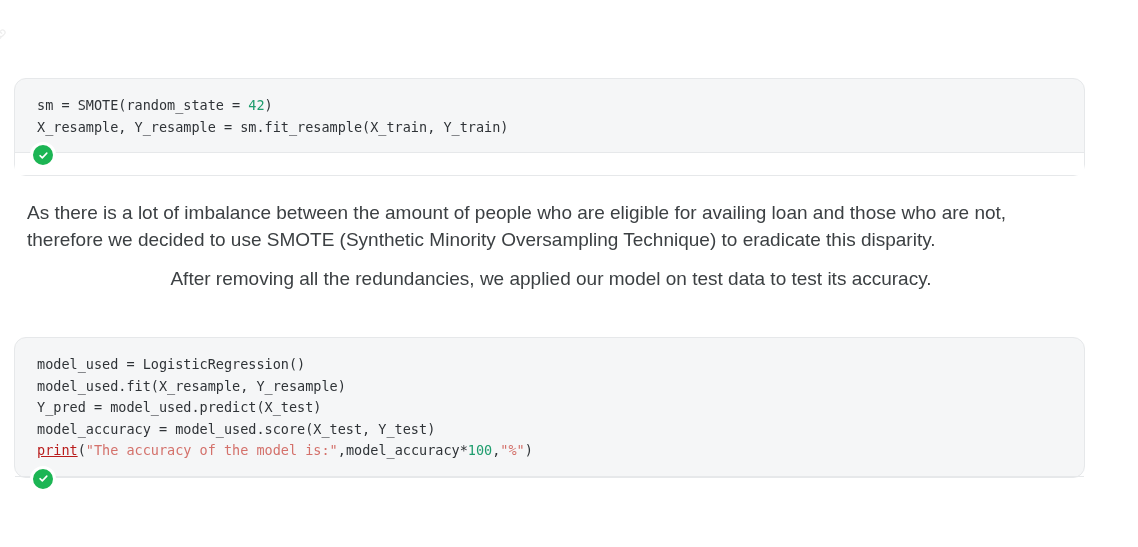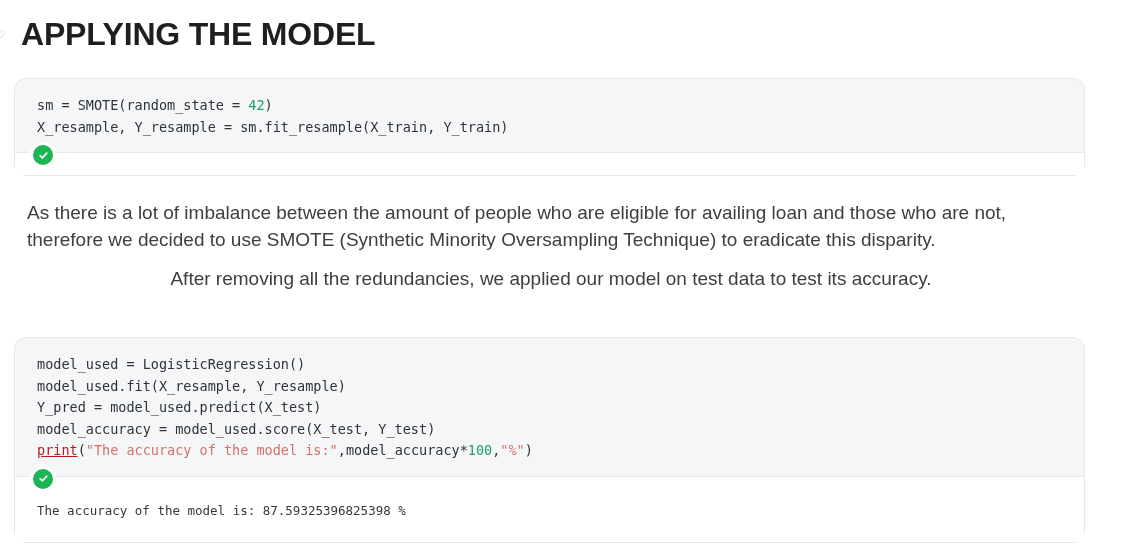--- a/index.html
+++ b/index.html
@@ -123,21 +123,20 @@
 
 <div class="page">
 
   <div class="heading-row">
     <span class="anchor-icon">
       <svg width="13" height="13" viewBox="0 0 16 16" aria-hidden="true">
         <path d="M6.5 9.5a3 3 0 0 0 4.24 0l2-2a3 3 0 0 0-4.24-4.24l-1 1" stroke="#555" stroke-width="1.6" fill="none" stroke-linecap="round"></path>
         <path d="M9.5 6.5a3 3 0 0 0-4.24 0l-2 2a3 3 0 0 0 4.24 4.24l1-1" stroke="#555" stroke-width="1.6" fill="none" stroke-linecap="round"></path>
       </svg>
     </span>
-    <h1 class="page-title">APPLYING THE MODEL</h1>
   </div>
 
   <div class="cell" id="cell-0" style="top:78px;">
     <div class="cell-code" id="cell-0-code"><div><span>sm = SMOTE(random_state = </span><span class="t-num">42</span><span>)</span></div><div><span>X_resample, Y_resample = sm.fit_resample(X_train, Y_train)</span></div></div>
     <div class="cell-divider">
       <span class="status-badge">
         <svg width="11" height="11" viewBox="0 0 12 12" aria-hidden="true">
           <path d="M2.2 6.2 L4.7 8.6 L9.6 3.4" stroke="#ffffff" stroke-width="1.7" fill="none" stroke-linecap="round" stroke-linejoin="round"></path>
         </svg>
       </span>
@@ -151,16 +150,15 @@
 
   <div class="cell" id="cell-1" style="top:337px;">
     <div class="cell-code" id="cell-1-code"><div><span>model_used = LogisticRegression()</span></div><div><span>model_used.fit(X_resample, Y_resample)</span></div><div><span>Y_pred = model_used.predict(X_test)</span></div><div><span>model_accuracy = model_used.score(X_test, Y_test)</span></div><div><span class="t-kw">print</span><span>(</span><span class="t-str">"The accuracy of the model is:"</span><span>,model_accuracy*</span><span class="t-num">100</span><span>,</span><span class="t-str">"%"</span><span>)</span></div></div>
     <div class="cell-divider">
       <span class="status-badge">
         <svg width="11" height="11" viewBox="0 0 12 12" aria-hidden="true">
           <path d="M2.2 6.2 L4.7 8.6 L9.6 3.4" stroke="#ffffff" stroke-width="1.7" fill="none" stroke-linecap="round" stroke-linejoin="round"></path>
         </svg>
       </span>
     </div>
-    <div class="cell-output" id="cell-1-output" style="padding:24px 22px 22px 22px;">The accuracy of the model is: 87.59325396825398 %</div>
   </div>
 
 </div>
 
 </body></html>

